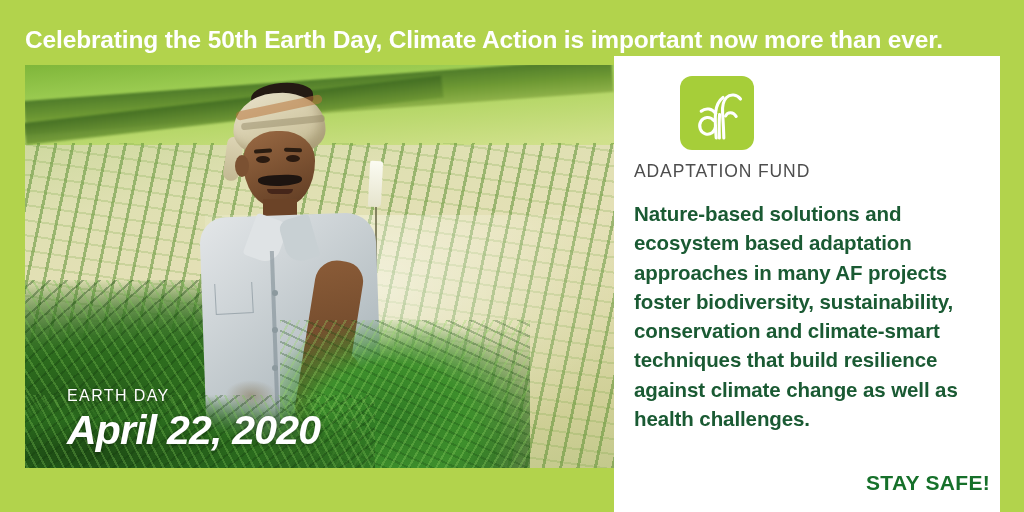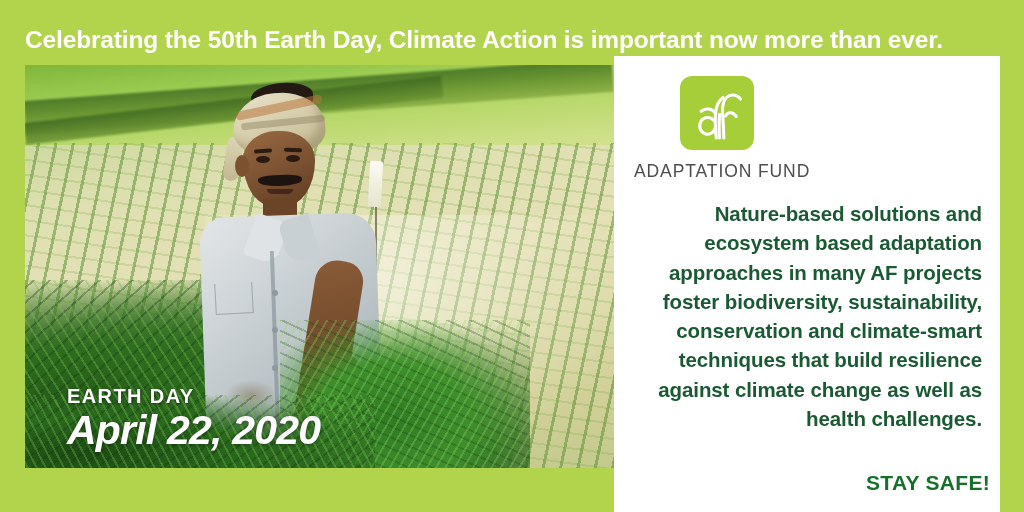--- a/index.html
+++ b/index.html
@@ -297,22 +297,22 @@
 
   
   #caption {
     position: absolute;
     left: 42px;
     bottom: 16px;
     color: #ffffff;
     z-index: 5;
   }
   #caption-kicker {
-    font-size: 20px;
-    font-weight: bold;
+    font-size: 16px;
+    font-weight: normal;
     letter-spacing: 1.4px;
     line-height: 22px;
     text-shadow: 0 1px 3px rgba(0,0,0,.45);
   }
   #caption-date {
     font-size: 41px;
     font-weight: bold;
     letter-spacing: -0.8px;
     line-height: 44px;
     margin-top: 1px;
@@ -359,21 +359,20 @@
   #body-copy {
     position: absolute;
     left: 20px;
     top: 143px;
     width: 348px;
     color: #1a5a33;
     font-size: 20.5px;
     font-weight: bold;
     line-height: 29.3px;
     letter-spacing: -0.1px;
-    text-align: right;
   }
 
   
   #stay-safe {
     position: absolute;
     right: 34px;
     top: 471px;
     color: #16702a;
     font-size: 21px;
     font-weight: bold;

